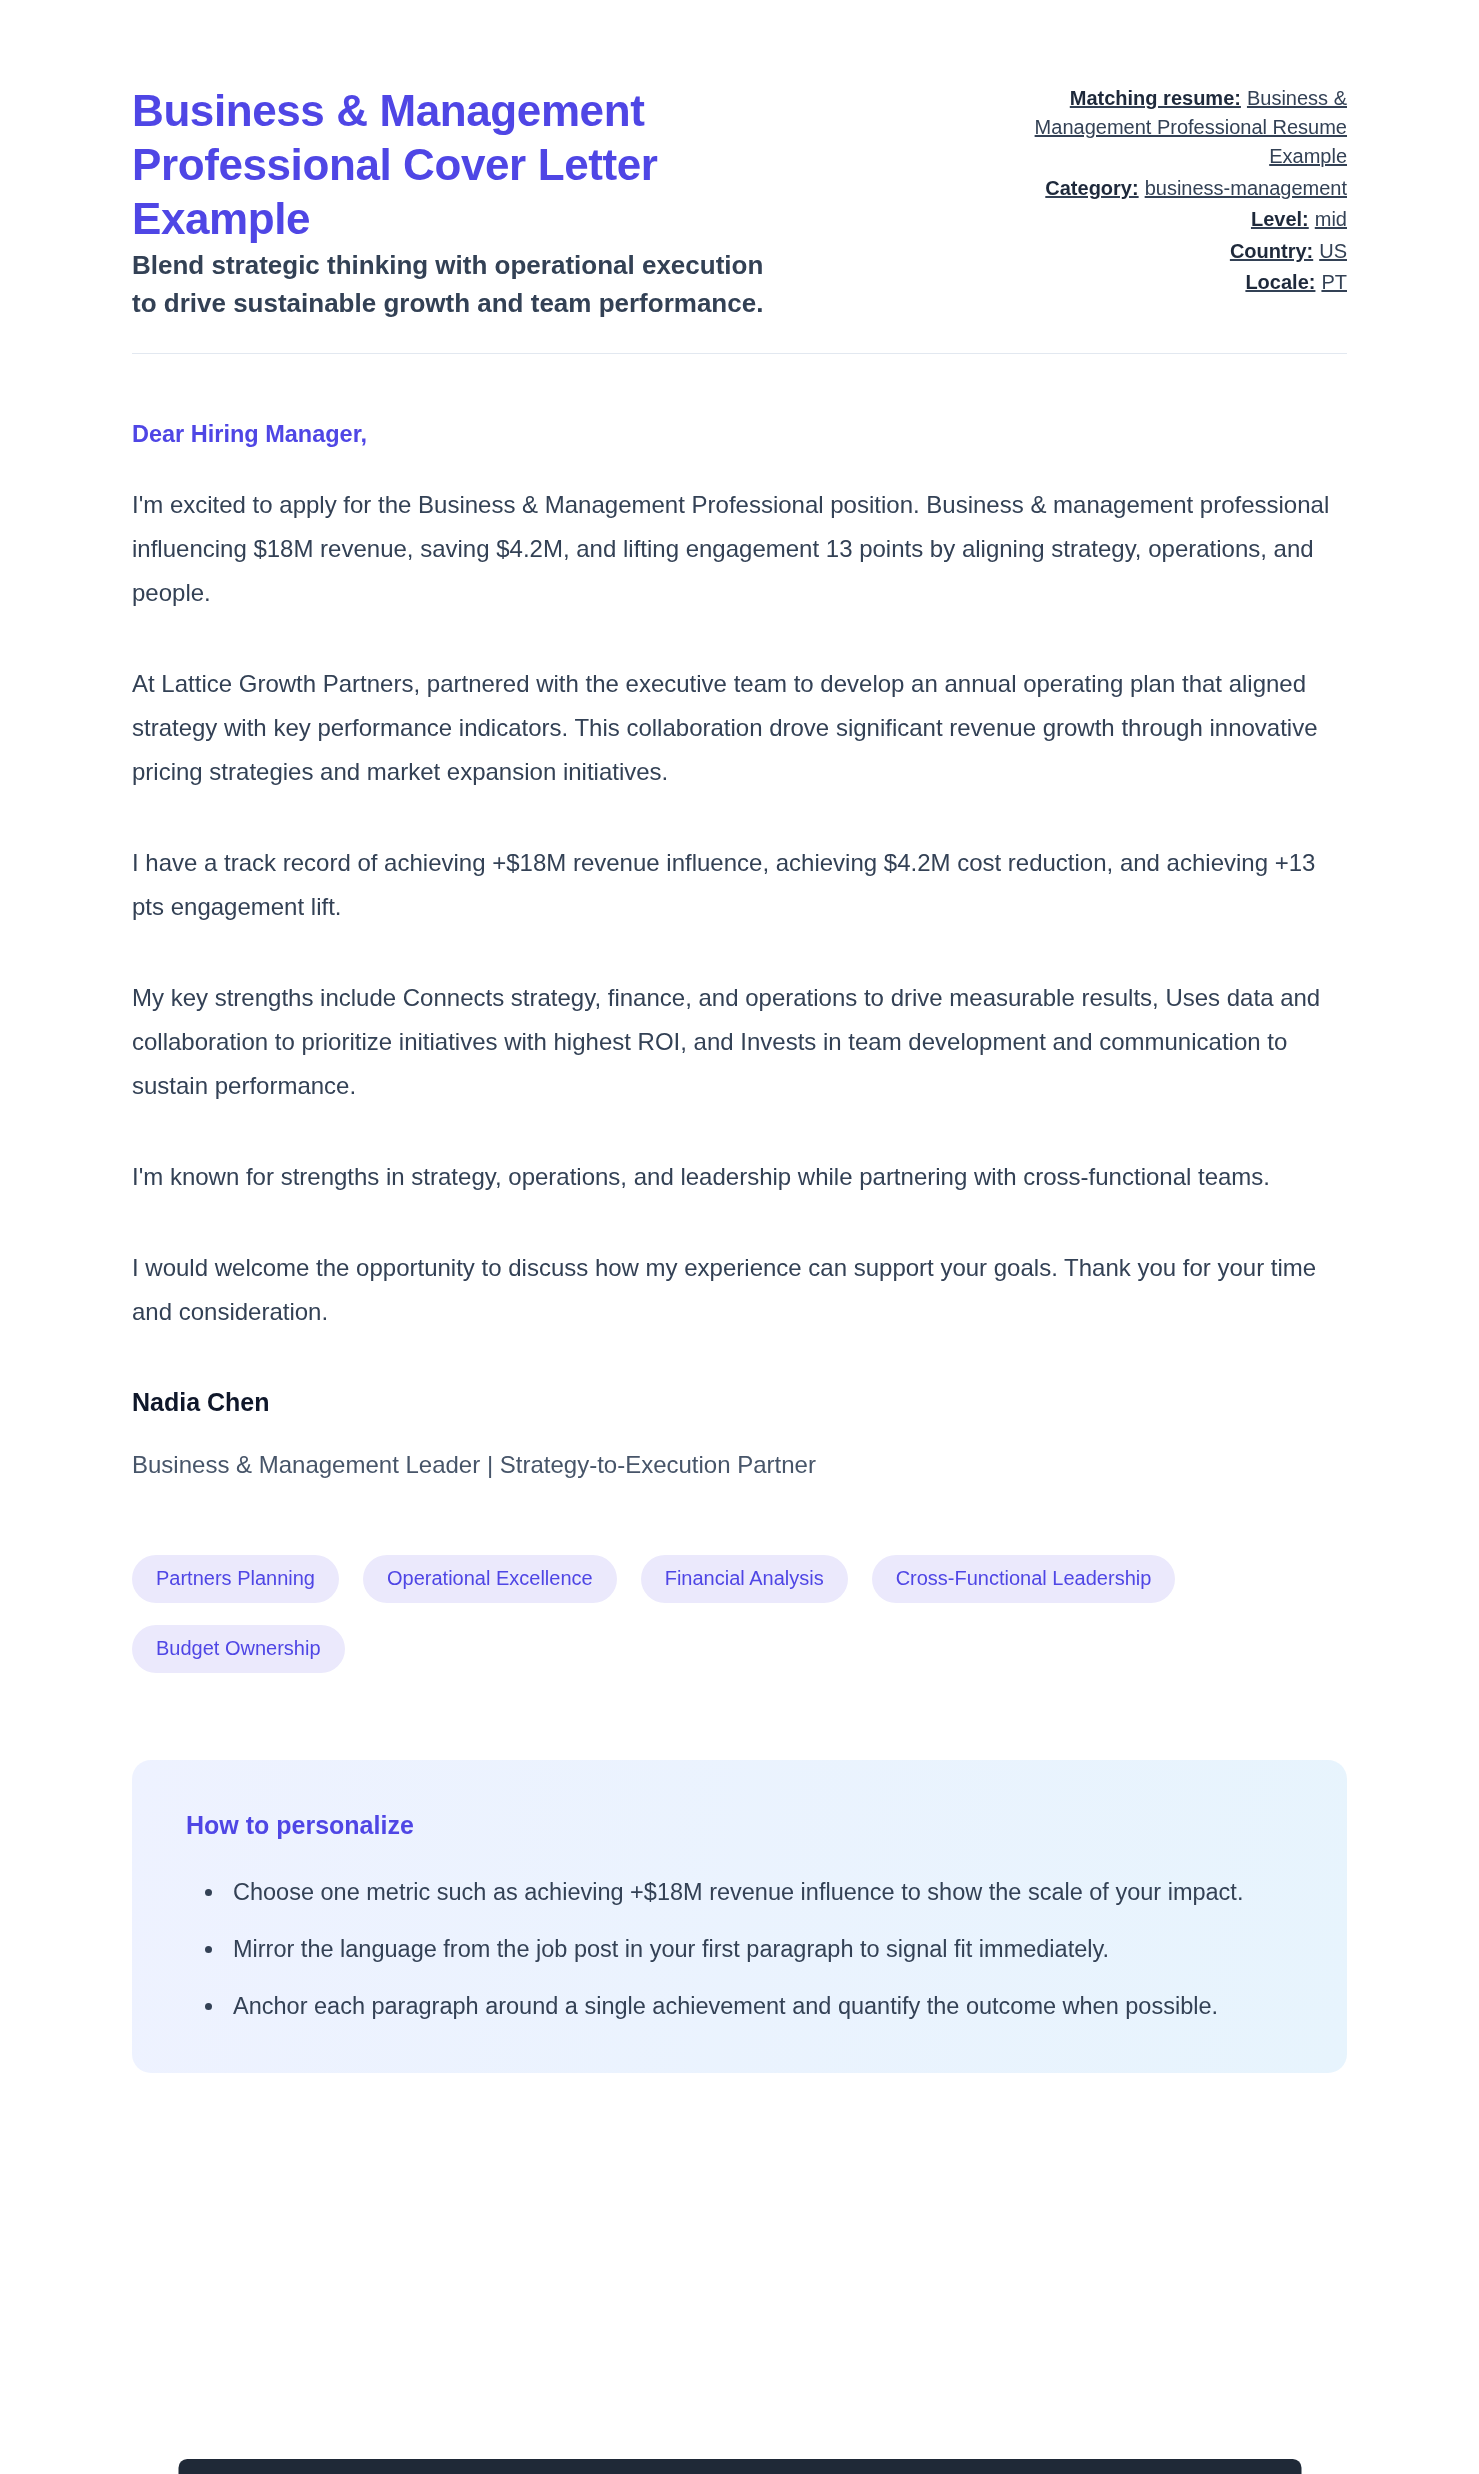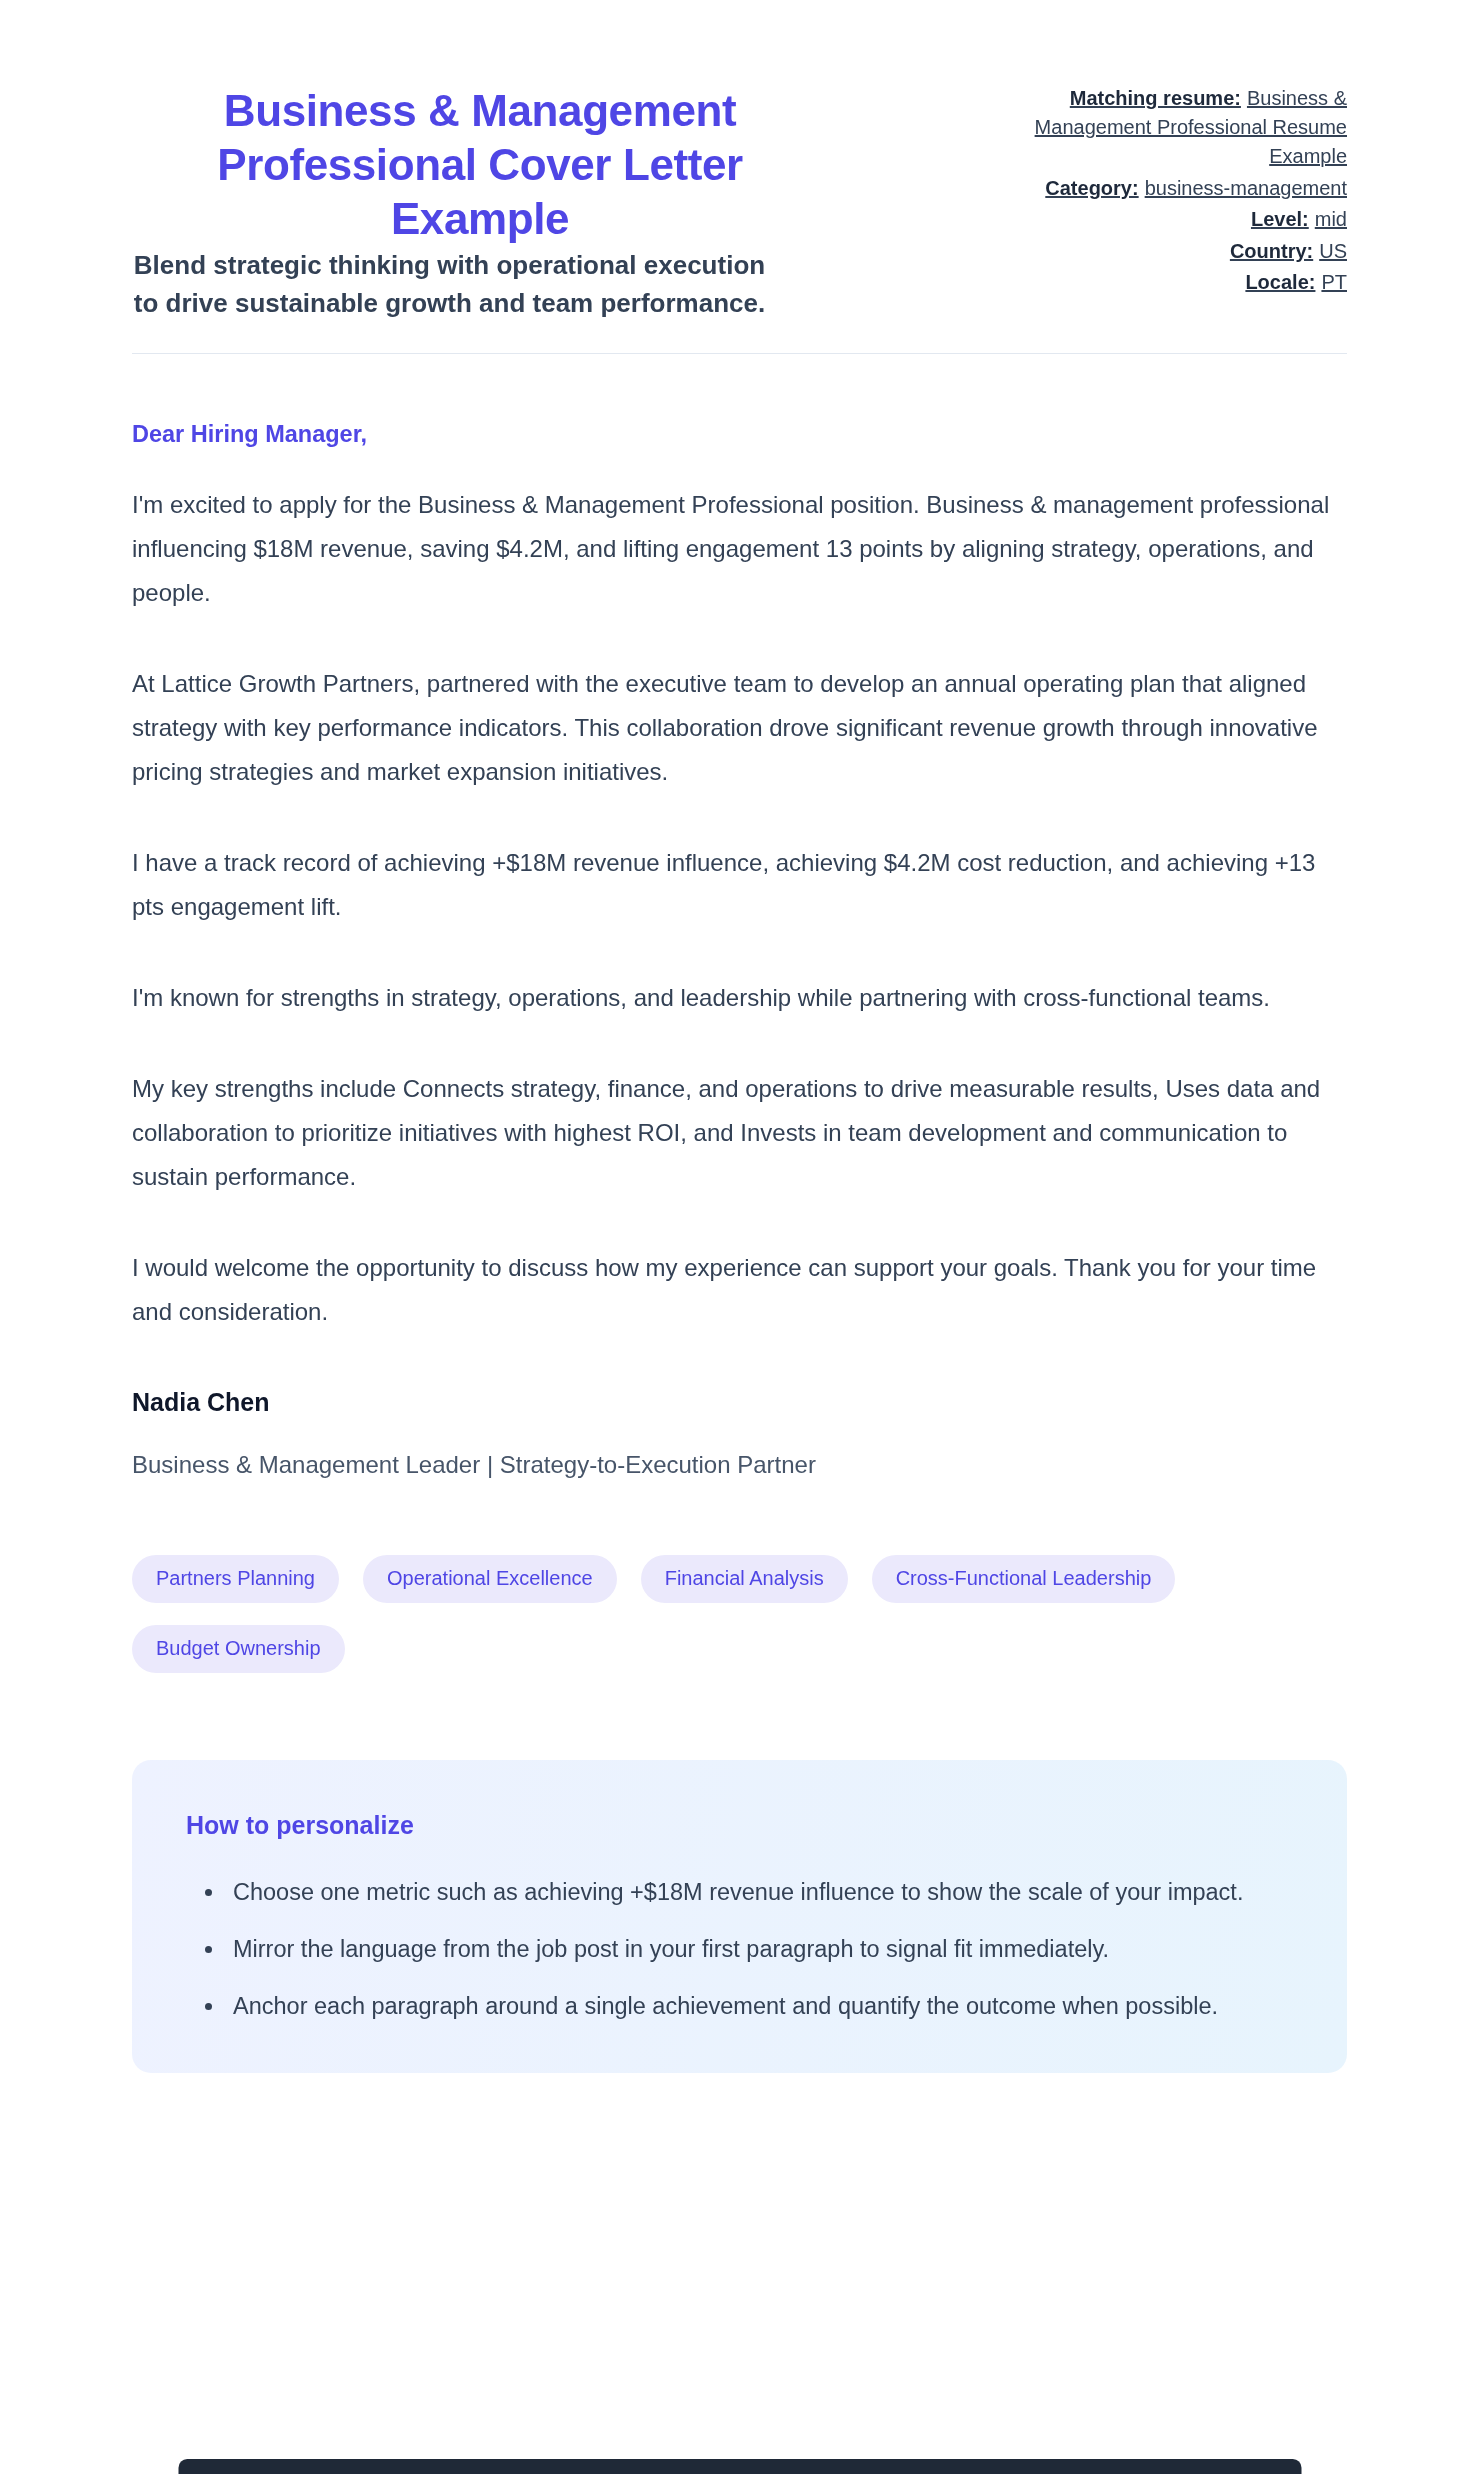--- a/index.html
+++ b/index.html
@@ -16,21 +16,21 @@
     background: #ffffff;
     overflow: hidden;
   }
   .container {
     width: 1215px;
     margin: 0 auto;
     padding-top: 84px;
   }
   
   .header { display: flex; justify-content: space-between; align-items: flex-start; gap: 35px; }
-  .header-main { max-width: 696px; text-align: center; }
+  .header-main { max-width: 696px; }
   .title {
     font-size: 44px;
     line-height: 54px;
     font-weight: 800;
     letter-spacing: -0.4px;
     color: var(--accent, #4f46e5);
   }
   .subtitle {
     max-width: 635px;
     font-size: 26px;
@@ -164,22 +164,22 @@
       </aside>
     </header>
 
     <hr class="divider">
 
     <section class="letter">
       <p class="salutation">Dear Hiring Manager,</p>
       <p class="para">I'm excited to apply for the Business &amp; Management Professional position. Business &amp; management professional influencing $18M revenue, saving $4.2M, and lifting engagement 13 points by aligning strategy, operations, and people.</p>
       <p class="para">At Lattice Growth Partners, partnered with the executive team to develop an annual operating plan that aligned strategy with key performance indicators. This collaboration drove significant revenue growth through innovative pricing strategies and market expansion initiatives.</p>
       <p class="para">I have a track record of achieving +$18M revenue influence, achieving $4.2M cost reduction, and achieving +13 pts engagement lift.</p>
+      <p class="para">My key strengths include Connects strategy, finance, and operations to drive measurable results, Uses data and collaboration to prioritize initiatives with highest ROI, and Invests in team development and communication to sustain performance.</p>
       <p class="para">I'm known for strengths in strategy, operations, and leadership while partnering with cross-functional teams.</p>
-      <p class="para">My key strengths include Connects strategy, finance, and operations to drive measurable results, Uses data and collaboration to prioritize initiatives with highest ROI, and Invests in team development and communication to sustain performance.</p>
       <p class="para">I would welcome the opportunity to discuss how my experience can support your goals. Thank you for your time and consideration.</p>
 
       <div class="signature">
         <p class="sig-name">Nadia Chen</p>
         <p class="sig-title">Business &amp; Management Leader | Strategy-to-Execution Partner</p>
       </div>
     </section>
 
     <div class="tags">
       <span class="tag">Partners Planning</span>

